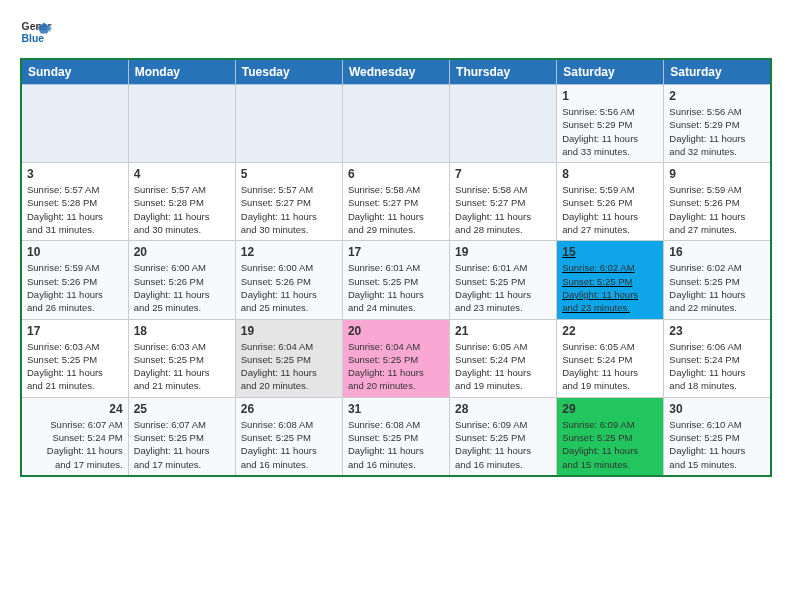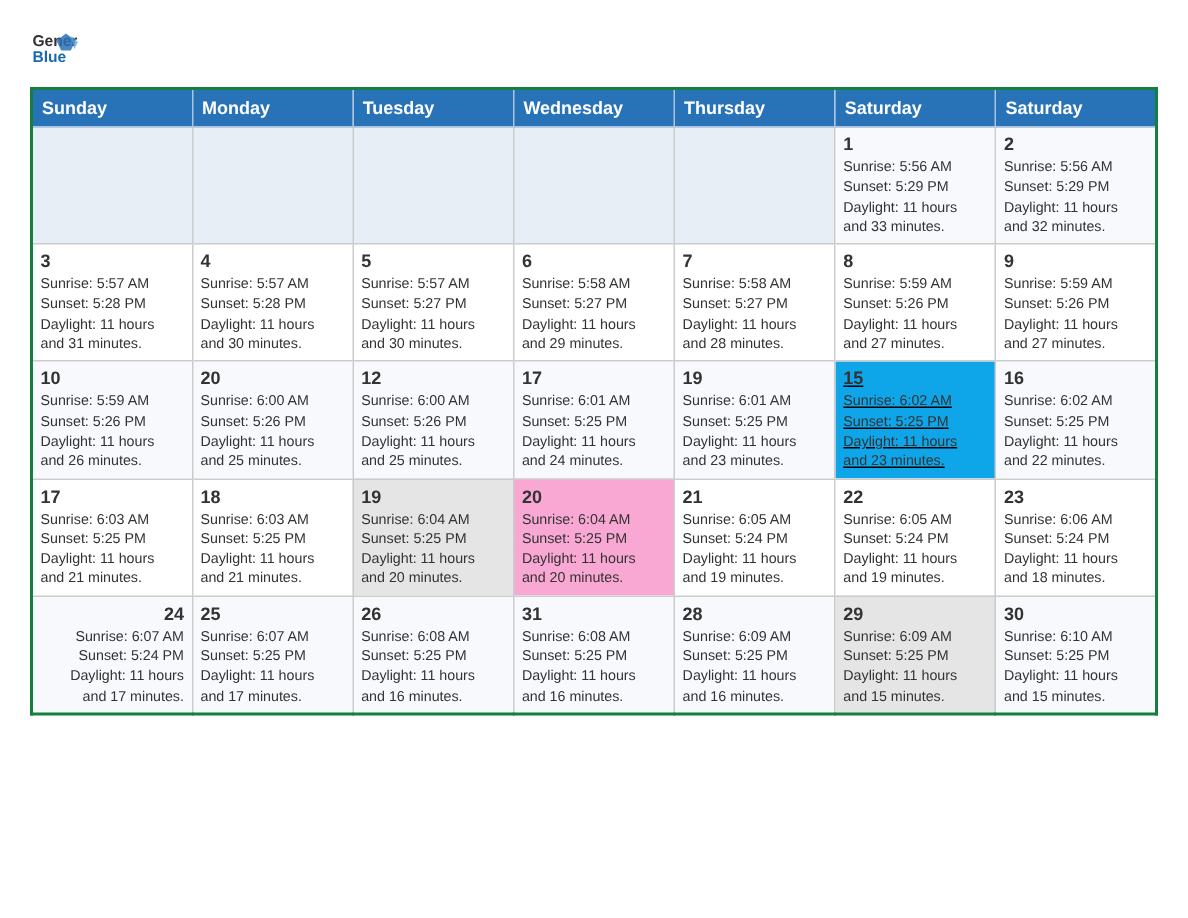--- a/index.html
+++ b/index.html
@@ -319,21 +319,21 @@
 Daylight: 11 hours
 and 16 minutes.</div>
           </td>
           <td style="background: rgb(247, 249, 252);">
             <div class="day-num">28</div>
             <div class="day-info" style="white-space: pre-line;">Sunrise: 6:09 AM
 Sunset: 5:25 PM
 Daylight: 11 hours
 and 16 minutes.</div>
           </td>
-          <td style="background: #e5e5e5;">
+          <td style="background: #22c55e;">
             <div class="day-num">29</div>
             <div class="day-info" style="white-space: pre-line;">Sunrise: 6:09 AM
 Sunset: 5:25 PM
 Daylight: 11 hours
 and 15 minutes.</div>
           </td>
           <td style="background: rgb(247, 249, 252);">
             <div class="day-num">30</div>
             <div class="day-info" style="white-space: pre-line;">Sunrise: 6:10 AM
 Sunset: 5:25 PM

